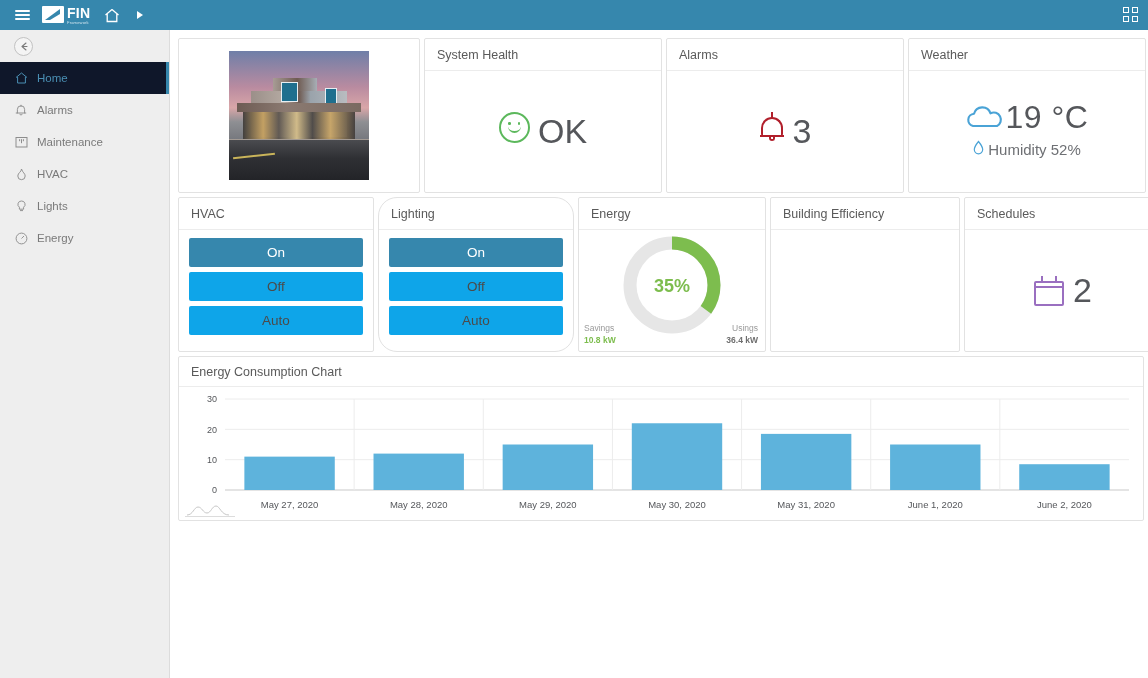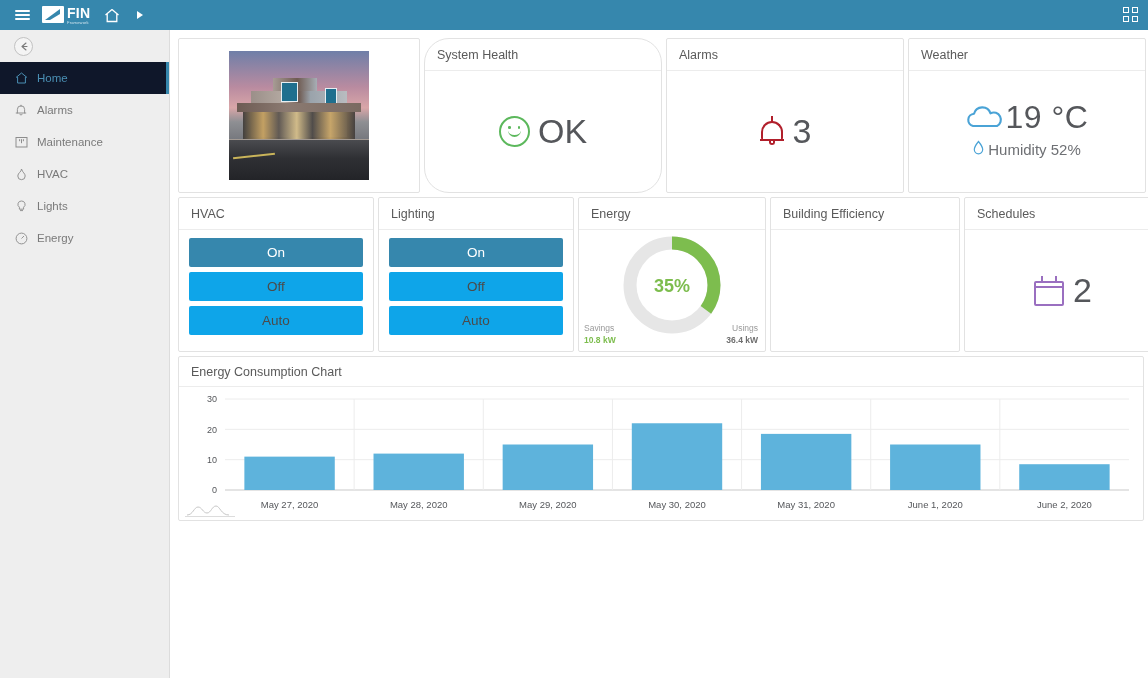--- a/index.html
+++ b/index.html
@@ -97,21 +97,21 @@
     border-bottom: 1px solid #ececec;
     font-weight: normal;
   }
   .card-body {
     flex: 1; display: flex; align-items: center; justify-content: center;
     position: relative;
   }
 
   
   .card-image { width: 242px; height: 155px; align-items: center; justify-content: center; display: flex; }
-  .card-health { width: 238px; height: 155px; border-radius: 25px; }
+  .card-health { width: 238px; height: 155px; }
   .card-alarms { width: 238px; height: 155px; }
   .card-weather { width: 238px; height: 155px; }
 
   
   .thumb {
     width: 140px; height: 129px;
     position: relative; overflow: hidden;
     background: linear-gradient(#6f7fa8 0%, #b98ba0 28%, #d9a6a8 44%, #8e8f93 55%, #74767c 70%, #3e3f43 72%, #313236 100%);
   }
   .thumb .bld-main {
@@ -146,21 +146,21 @@
   .thumb .curb {
     position: absolute; left: 0; top: 88px; width: 140px; height: 4px;
     background: #a39a93;
   }
   .thumb .stripe {
     position: absolute; left: 4px; top: 104px; width: 42px; height: 2px;
     background: #c9b45a; transform: rotate(-6deg);
   }
 
   
-  .big-metric { display: flex; align-items: center; gap: 8px; }
+  .big-metric { display: flex; gap: 8px; }
   .smiley {
     width: 31px; height: 31px; border-radius: 50%;
     border: 2.2px solid #5cb85c; position: relative;
   }
   .smiley .eye {
     position: absolute; width: 2.6px; height: 2.6px; border-radius: 50%;
     background: #5cb85c; top: 8px;
   }
   .smiley .eye.l { left: 7.5px; }
   .smiley .eye.r { right: 7.5px; }
@@ -195,21 +195,21 @@
   
   .weather-wrap { display: flex; flex-direction: column; align-items: center; gap: 4px; padding-bottom: 6px; }
   .weather-main { display: flex; align-items: center; gap: 2px; }
   .cloud { position: relative; width: 38px; height: 26px; }
   .cloud svg { display: block; }
   .weather-temp { font-size: 32px; color: #55575b; font-weight: 300; letter-spacing: .5px; }
   .weather-hum { display: flex; align-items: center; gap: 4px; font-size: 15px; color: #6e7074; font-weight: 300; }
 
   
   .card-hvac { width: 196px; height: 155px; }
-  .card-light { width: 196px; height: 155px; }
+  .card-light { width: 196px; height: 155px; border-radius: 19px; }
   .card-energy { width: 188px; height: 155px; }
   .card-eff { width: 190px; height: 155px; }
   .card-sched { width: 198px; height: 155px; }
 
   .btn-stack { display: flex; flex-direction: column; gap: 5px; padding: 8px 10px; width: 100%; justify-content: space-between; }
   .mode-btn {
     height: 29px; display: flex; align-items: center; justify-content: center;
     background: #0ea5e9; color: #4b4b4b; font-size: 13.5px;
     border-radius: 2px; border: none;
     font-family: "Liberation Sans", sans-serif;

